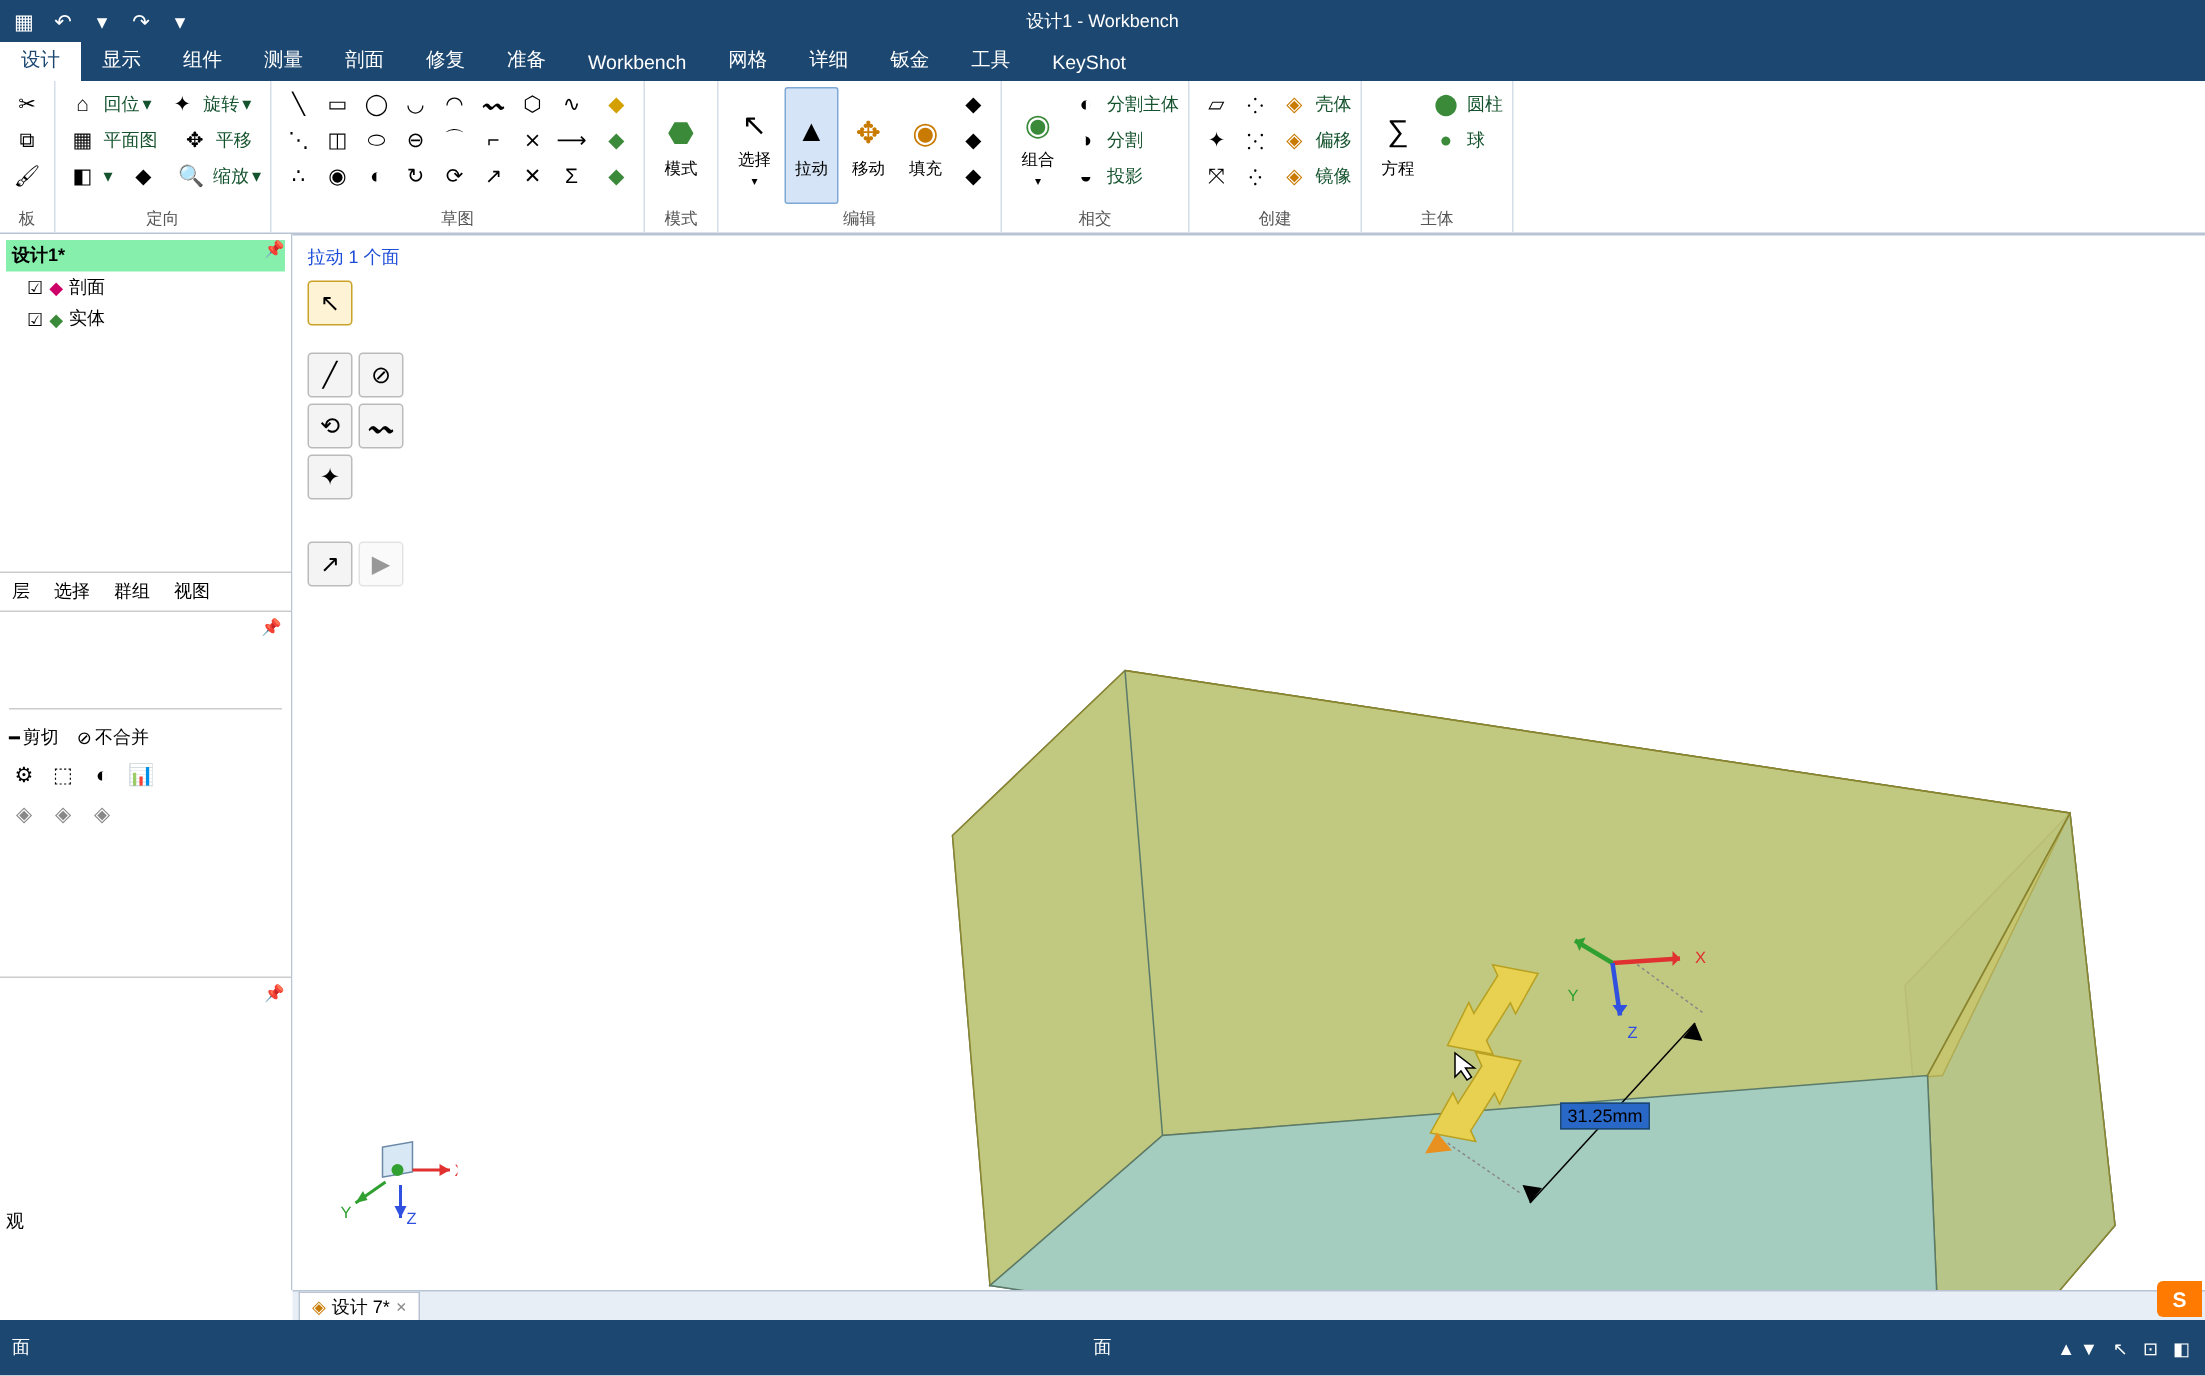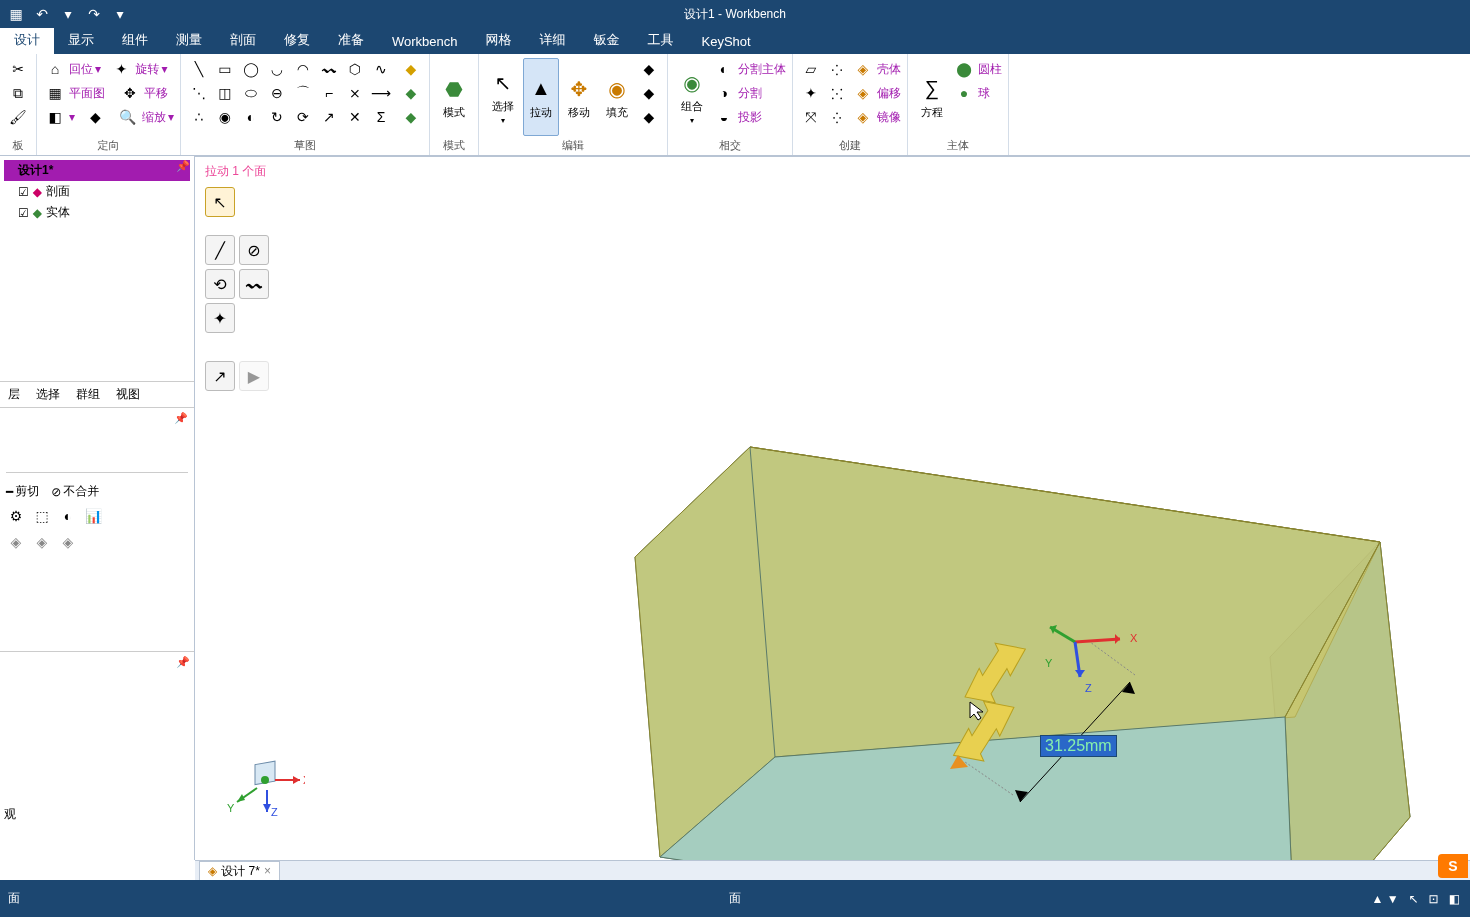--- a/index.html
+++ b/index.html
@@ -20,45 +20,45 @@
 .ribbon { height: 102px; background: #fff; border-bottom: 1px solid #b8c4d4; display: flex; }
 .rgroup { border-right: 1px solid #d4dde8; padding: 4px 6px 2px; display: flex; flex-direction: column; justify-content: space-between; }
 .rgroup-label { font-size: 11px; color: #555; text-align: center; padding-top: 2px; }
 .rgroup-body { display: flex; gap: 2px; flex: 1; }
 .rbtn-small { width: 24px; height: 22px; display: inline-flex; align-items: center; justify-content: center; cursor: pointer; font-size: 14px; }
 .rbtn-big { width: 36px; display: flex; flex-direction: column; align-items: center; justify-content: center; gap: 2px; font-size: 11px; cursor: pointer; padding: 2px; }
 .rbtn-big .ico { width: 28px; height: 28px; display: flex; align-items: center; justify-content: center; font-size: 20px; }
 .rbtn-big.active { background: #d5e5f7; border: 1px solid #7fa8d4; border-radius: 2px; }
 .rrow { display: flex; gap: 2px; align-items: center; }
 .rrows { display: flex; flex-direction: column; gap: 2px; }
-.rlabel { font-size: 12px; color: #a21caf; }
+.rlabel { font-size: 12px; color: #14532d; }
 
 
 .leftpanel { position: absolute; left: 0; top: 156px; width: 195px; height: 704px; background: #fff; border-right: 1px solid #b8c4d4; font-size: 12px; }
 .lp-top { padding: 4px; }
 .lp-pin { float: right; font-size: 11px; color: #555; cursor:pointer;}
-.lp-tree-root { background: #a21caf; padding: 2px 14px; font-weight: bold; }
+.lp-tree-root { background: #86efac; padding: 2px 4px; font-weight: bold; }
 .lp-tree-item { padding: 2px 4px 2px 14px; display:flex; align-items:center; gap:4px; }
 .lp-tabs { position: absolute; top: 225px; left: 0; right: 0; display: flex; border-top: 1px solid #ccc; border-bottom: 1px solid #ccc; }
 .lp-tab { padding: 4px 8px; font-size: 12px; cursor: pointer; }
 .lp-mid { position: absolute; top: 250px; left: 0; right:0; padding: 6px; }
 .lp-icons { display:flex; gap:6px; margin-top:6px; flex-wrap:wrap; }
 .lp-icons span { width:20px; height:20px; display:inline-flex; align-items:center; justify-content:center; font-size:14px; cursor:pointer; }
 .lp-divider { border-top:1px solid #ccc; margin:10px 0;}
 .lp-bottom { position:absolute; top:495px; left:0; right:0; border-top:1px solid #ccc; padding:4px;}
 
 
 .canvas { position: absolute; left: 195px; top: 156px; right: 0; bottom: 57px; background: #fff; border-top: 1px solid #b8c4d4; }
-.canvas-header { font-size: 12px; color: #ec4899; padding: 6px 10px; }
+.canvas-header { font-size: 12px; color: #1d4ed8; padding: 6px 10px; }
 .tool-palette { position:absolute; left:10px; top:30px; display:flex; flex-direction:column; gap:4px; }
 .tp-row { display:flex; gap:4px; }
 .tp-btn { width:30px; height:30px; border:1px solid #bbb; border-radius:3px; background:#f4f4f4; display:flex; align-items:center; justify-content:center; cursor:pointer; font-size:16px;}
 .tp-btn.active { background:#fff3d6; border-color:#c9a227; }
 
-.dim-label { position:absolute; background:#2a68c8; color:#86efac; font-size:16px; padding:1px 4px; border:1px solid #1c4771; }
+.dim-label { position:absolute; background:#2a68c8; color:#000000; font-size:12px; padding:1px 4px; border:1px solid #1c4771; }
 
 .triad { position:absolute; left:30px; bottom:40px; width:80px; height:70px; }
 
 
 .doctab-bar { position:absolute; left:195px; bottom:37px; height:20px; right:0; background:#e8eef6; border-top:1px solid #b8c4d4; display:flex; align-items:center; font-size:12px;}
 .doctab { background:#fff; border:1px solid #b8c4d4; border-bottom:none; padding:1px 8px; display:flex; gap:4px; align-items:center; margin-left:4px; cursor:pointer; }
 .doctab .x { color:#888; cursor:pointer; }
 
 
 .statusbar { position:absolute; bottom:0; left:0; right:0; height:37px; background:#1c4771; color:#fff; font-size:12px; display:flex; align-items:center; }

